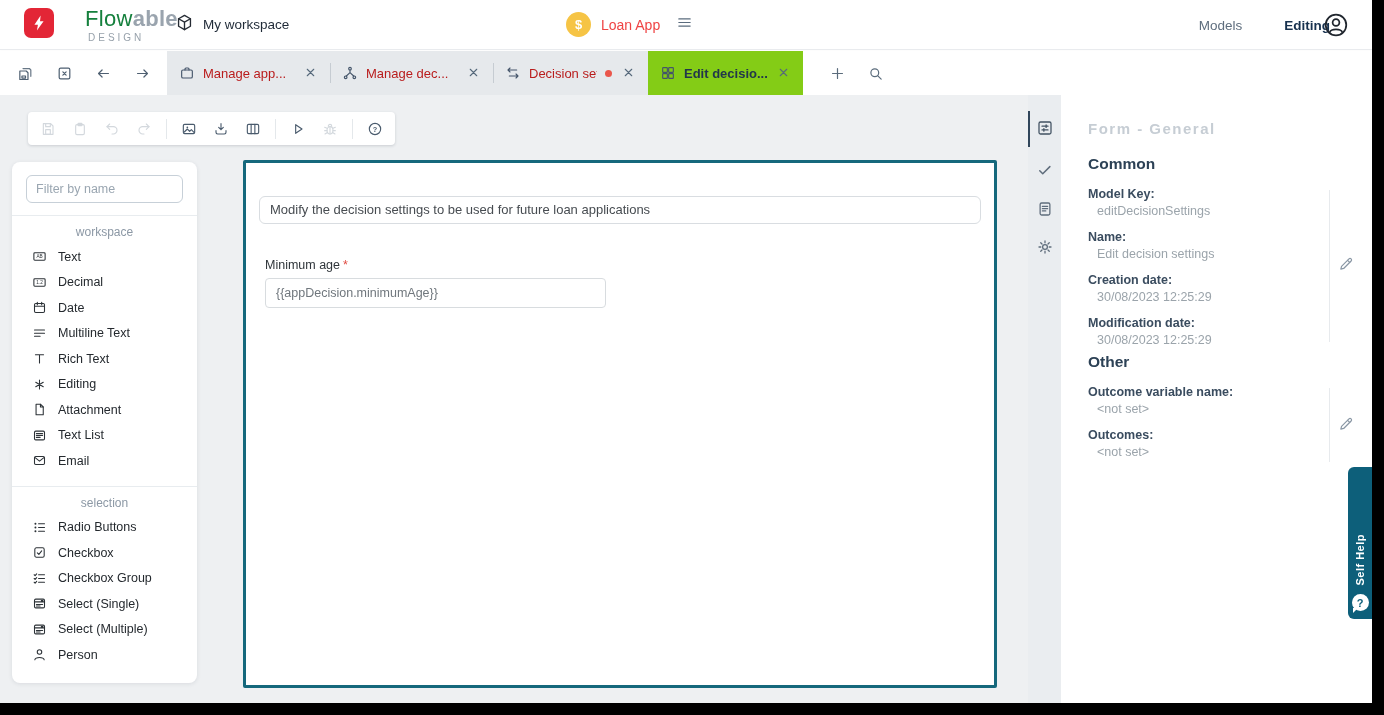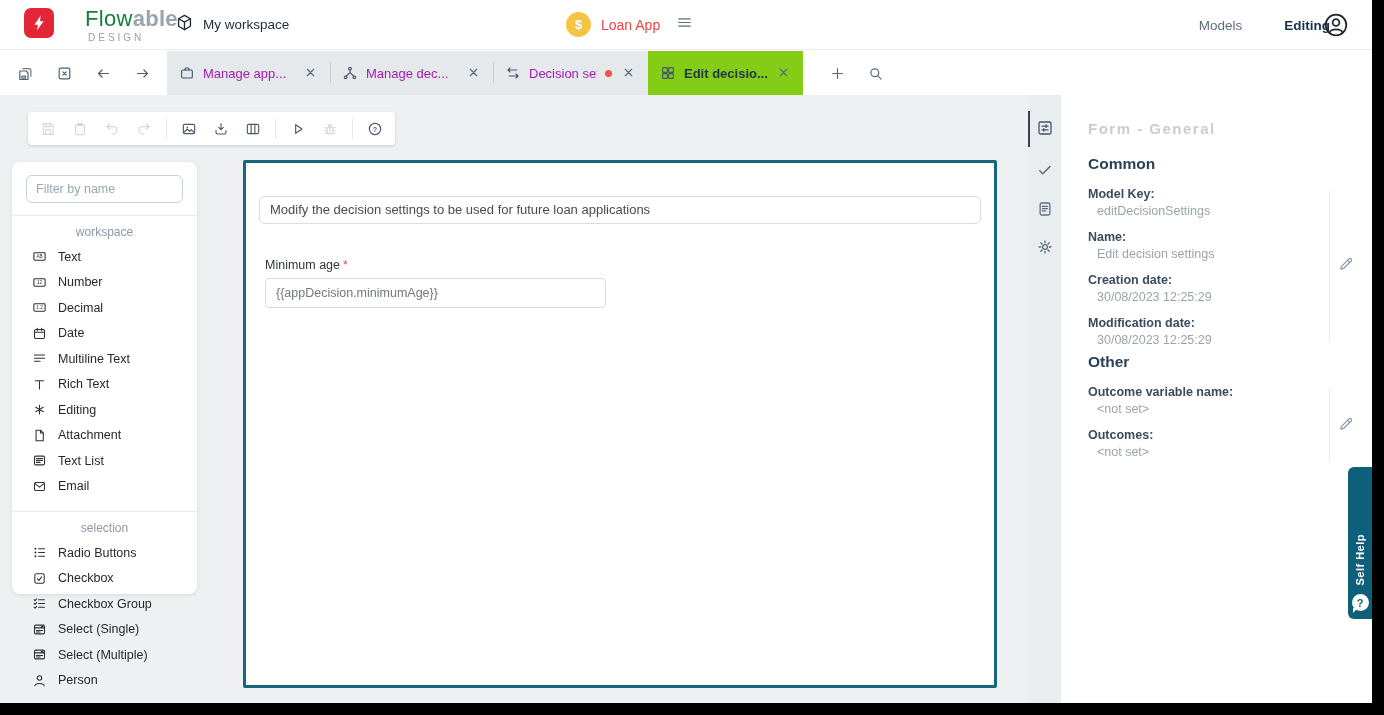--- a/index.html
+++ b/index.html
@@ -29,21 +29,21 @@
   .nav-editing { font-size:13.5px; color:#17314e; font-weight:bold; cursor:pointer; }
   .avatar { position:absolute; right:22px; top:11px; width:28px; height:28px; color:#20262e; }
   .avatar svg { width:28px; height:28px; }
 
   
   .tabbar { position:absolute; top:51px; left:0; right:0; height:44px; background:#fff; display:flex; align-items:stretch; box-shadow:0 1px 2px rgba(60,70,85,.14); }
   .tabnav { display:flex; align-items:center; gap:13px; padding:0 12px 0 12px; background:#fff; }
   .tabnav .tn { width:26px; height:26px; display:flex; align-items:center; justify-content:center; color:#4e5f71; cursor:pointer; }
   .tabnav .tn svg { width:17px; height:17px; }
   .tabs { display:flex; align-items:stretch; background:#e6e9ec; }
-  .tab { width:163px; display:flex; align-items:center; gap:8px; padding:0 12px; font-size:13px; color:#a21caf; cursor:pointer; position:relative; }
+  .tab { width:163px; display:flex; align-items:center; gap:8px; padding:0 12px; font-size:13px; color:#b91c1c; cursor:pointer; position:relative; }
   .tab.narrow { width:155px; }
   .tab + .tab::before { content:""; position:absolute; left:0; top:12px; height:20px; width:1px; background:#c6ccd2; }
   .tab.active { background:#84cc16; color:#22364b; font-weight:bold; }
   .tab.active::before { display:none; }
   .tab .ticon { width:16px; height:16px; flex:none; color:#44556a; }
   .tab .ticon svg { width:16px; height:16px; }
   .tab .tlabel { flex:1; overflow:hidden; white-space:nowrap; }
   .tab .dot { width:7px; height:7px; border-radius:50%; background:#ea564b; flex:none; margin-right:2px; }
   .tab .tclose { width:14px; height:14px; flex:none; color:#56697b; }
   .tab .tclose svg { width:13px; height:13px; }
@@ -54,21 +54,21 @@
   
   .content { position:absolute; top:95px; left:0; right:0; bottom:0; background:#eef0f2; }
 
   .toolbar { position:absolute; left:28px; top:17px; height:33px; background:#fff; border-radius:4px; box-shadow:0 1px 3px rgba(40,50,65,.18); display:flex; align-items:center; padding:0 10px; gap:12px; }
   .toolbar .tb { width:20px; height:20px; display:flex; align-items:center; justify-content:center; color:#4a5b6d; cursor:pointer; }
   .toolbar .tb svg { width:16px; height:16px; }
   .toolbar .tb.disabled { color:#d3d8dd; }
   .toolbar .sep { width:1px; height:20px; background:#e4e8eb; }
 
   
-  .palette { position:absolute; left:12px; top:67px; width:185px; height:432px; background:#fff; border-radius:8px; box-shadow:0 1px 4px rgba(40,50,65,.10); padding:13px 0 0 0; }
+  .palette { position:absolute; left:12px; top:67px; width:185px; height:521px; background:#fff; border-radius:8px; box-shadow:0 1px 4px rgba(40,50,65,.10); padding:13px 0 0 0; }
   .filter { display:block; width:157px; margin:0 auto; height:28px; border:1px solid #c7d0d8; border-radius:6px; padding:0 9px; font-size:12.5px; color:#333; outline:none; font-family:inherit; }
   .filter::placeholder { color:#9aa6b1; }
   .pal-div { border-top:1px solid #e8ecef; margin:12px 0 6px 0; }
   .pal-sec { text-align:center; font-size:12px; color:#8c98a5; padding:3px 0 5px 0; }
   .pal-item { height:25.5px; display:flex; align-items:center; gap:11px; padding-left:19px; font-size:12.5px; color:#24292e; cursor:grab; }
   .pal-item .pic { width:16px; height:16px; flex:none; color:#2c3237; display:flex; align-items:center; justify-content:center; }
   .pal-item .pic svg { width:15px; height:15px; }
 
   
   .canvas { position:absolute; left:243px; top:65px; width:754px; height:528px; background:#fff; border:3px solid #15687c; border-radius:2px; }
@@ -320,29 +320,20 @@
               <rect x="3" y="6" width="18" height="12" rx="1.5"></rect>
               <text x="12" y="15" font-size="7.5" text-anchor="middle" fill="currentColor" stroke="none" font-family="Liberation Sans, sans-serif">AB</text>
             </svg>
           </span>
           <span>Text</span>
         </div>
       <div class="pal-item">
           <span class="pic">
             <svg viewBox="0 0 24 24" fill="none" stroke="currentColor" stroke-width="1.7" stroke-linecap="round" stroke-linejoin="round" width="100%" height="100%">
               <rect x="3" y="6" width="18" height="12" rx="1.5"></rect>
-              <text x="12" y="15" font-size="7.5" text-anchor="middle" fill="currentColor" stroke="none" font-family="Liberation Sans, sans-serif">12</text>
-            </svg>
-          </span>
-          <span>Number</span>
-        </div>
-      <div class="pal-item">
-          <span class="pic">
-            <svg viewBox="0 0 24 24" fill="none" stroke="currentColor" stroke-width="1.7" stroke-linecap="round" stroke-linejoin="round" width="100%" height="100%">
-              <rect x="3" y="6" width="18" height="12" rx="1.5"></rect>
               <text x="12" y="15" font-size="7.5" text-anchor="middle" fill="currentColor" stroke="none" font-family="Liberation Sans, sans-serif">1.2</text>
             </svg>
           </span>
           <span>Decimal</span>
         </div>
       <div class="pal-item">
           <span class="pic">
             <svg viewBox="0 0 24 24" fill="none" stroke="currentColor" stroke-width="1.7" stroke-linecap="round" stroke-linejoin="round" width="100%" height="100%">
               <rect x="4" y="5.5" width="16" height="14.5" rx="2"></rect>
               <path d="M4 10h16M8.5 3.5v4M15.5 3.5v4"></path>

